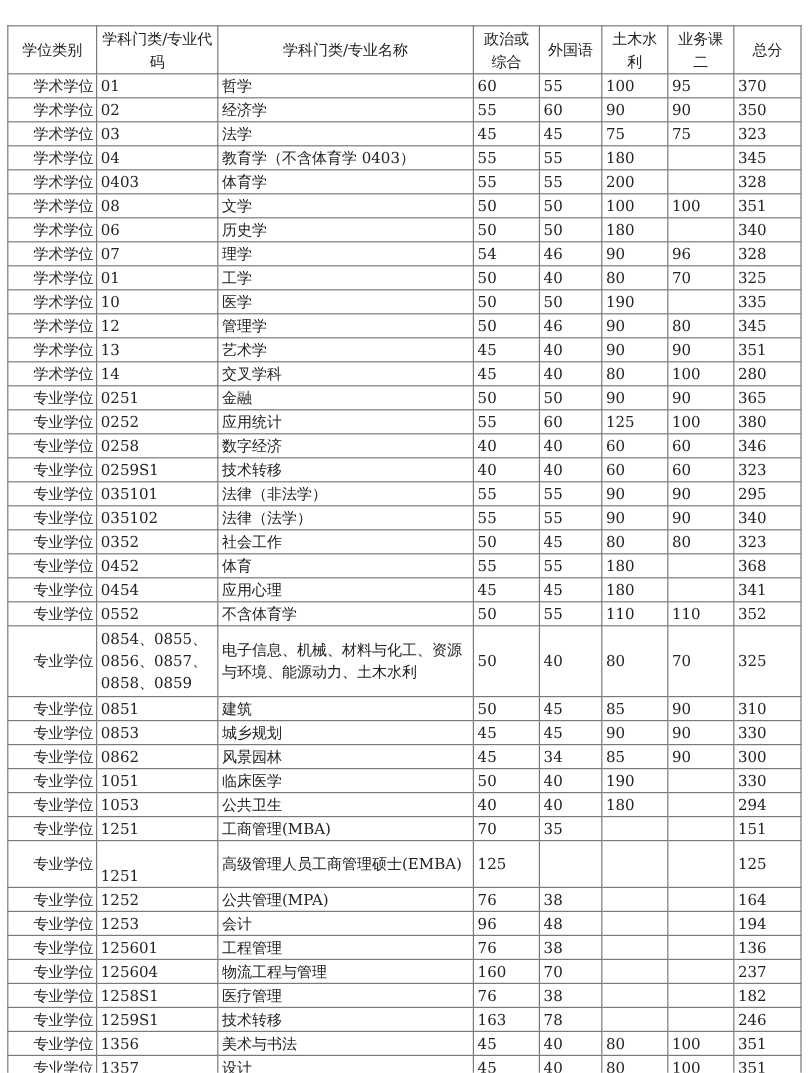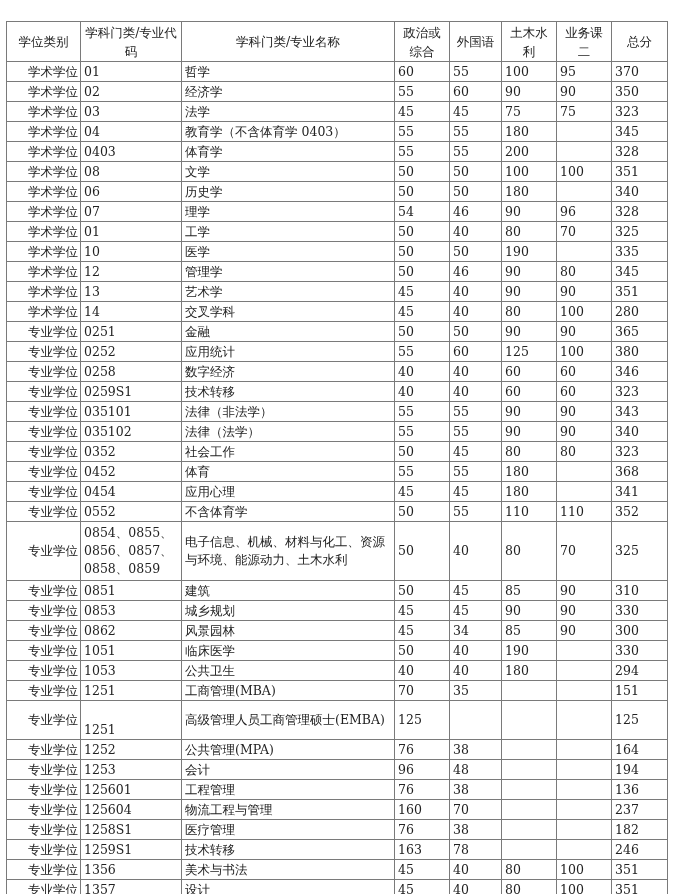--- a/index.html
+++ b/index.html
@@ -221,21 +221,21 @@
         <td>323</td>
       </tr>
       <tr>
         <td class="type">专业学位</td>
         <td>035101</td>
         <td>法律（非法学）</td>
         <td>55</td>
         <td>55</td>
         <td>90</td>
         <td>90</td>
-        <td>343</td>
+        <td>295</td>
       </tr>
       <tr>
         <td class="type">专业学位</td>
         <td>035102</td>
         <td>法律（法学）</td>
         <td>55</td>
         <td>55</td>
         <td>90</td>
         <td>90</td>
         <td>340</td>

